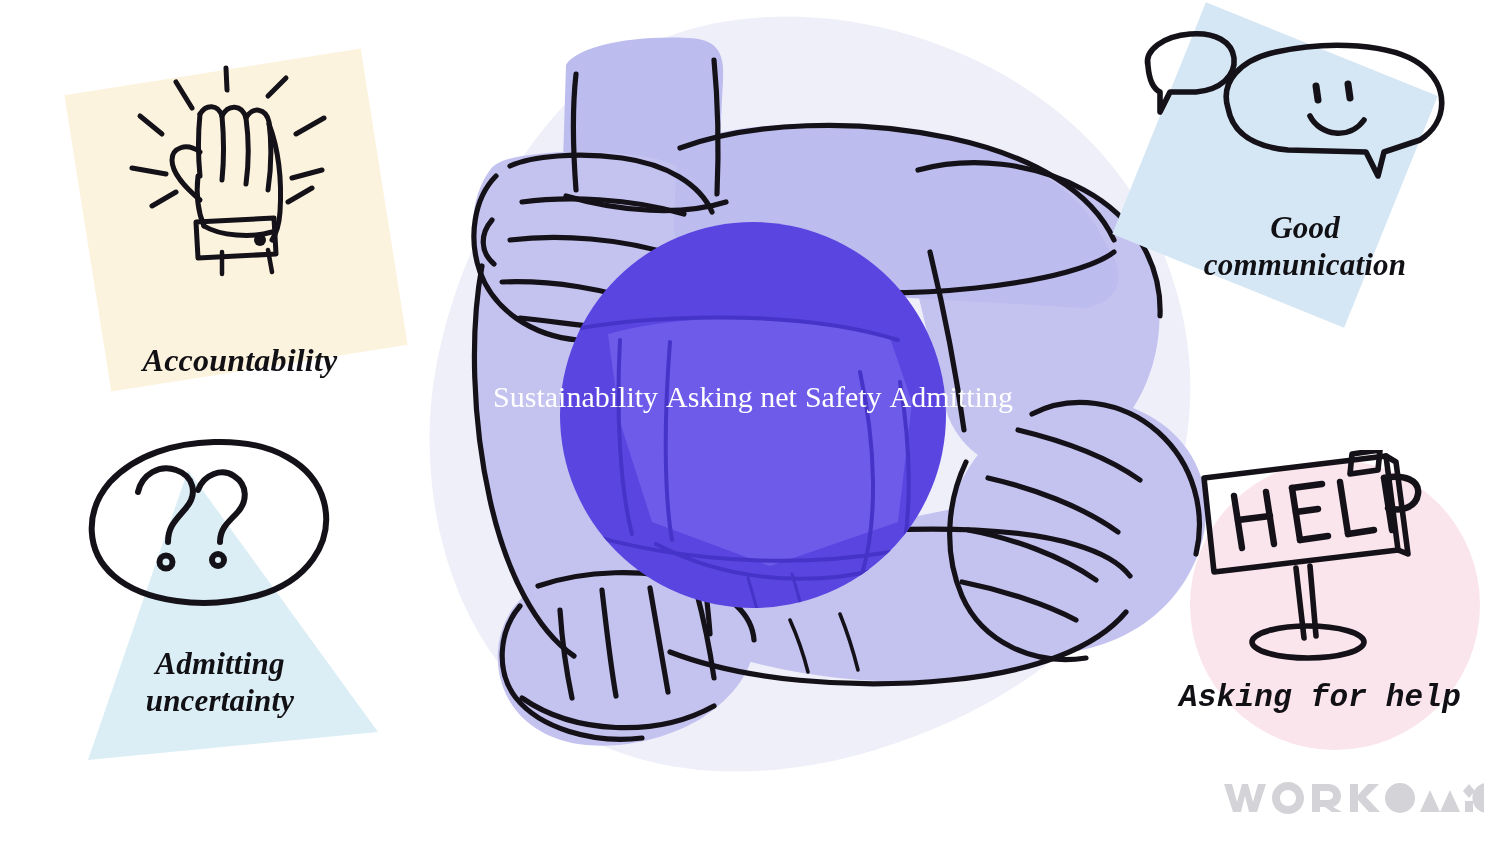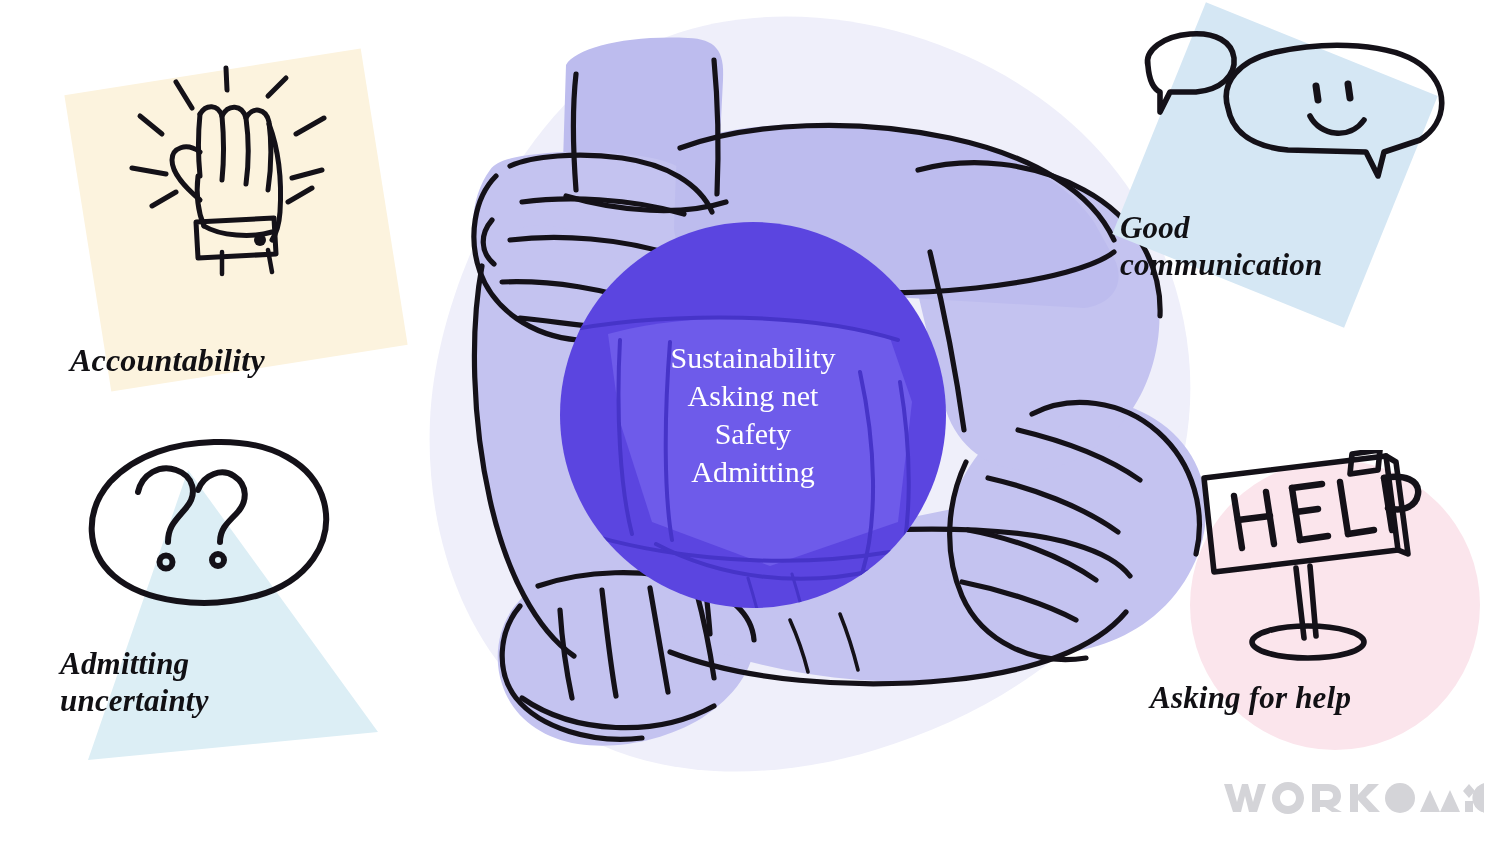--- a/index.html
+++ b/index.html
@@ -22,21 +22,21 @@
   .abs { position: absolute; }
   .shape { position: absolute; }
 
   
   .concept-label {
     position: absolute;
     font-family: "Liberation Serif", serif;
     font-style: italic;
     font-weight: 700;
     color: #111014;
-    text-align: left;
+    text-align: center;
     line-height: 1.18;
     white-space: pre-line;
     letter-spacing: 0.2px;
   }
 
   
   #accountability-card { left: 70px; top: 60px; width: 340px; height: 340px; }
   #accountability-shape {
     left: 16px; top: 10px;
     width: 300px; height: 300px;
@@ -77,34 +77,35 @@
   #help-card { left: 1150px; top: 440px; width: 340px; height: 320px; }
   #help-shape {
     left: 40px; top: 20px;
     width: 290px; height: 290px;
     background: #FBE5EC;
     border-radius: 50%;
   }
   #help-label {
     left: 0px; top: 240px; width: 340px;
     font-size: 31px;
+    font-family: Liberation Mono, monospace;
   }
 
   
   #hero { left: 370px; top: -10px; width: 860px; height: 830px; }
 
   
   #core-circle-text {
     position: absolute;
     left: 560px;
-    top: 222px;
+    top: 204px;
     width: 386px;
     height: 386px;
     display: flex;
-    flex-direction: column;
+    flex-direction: row;
     align-items: center;
     justify-content: center;
     gap: 8px;
     pointer-events: none;
   }
   .core-benefit {
     color: #ffffff;
     font-family: "Liberation Serif", serif;
     font-weight: 400;
     font-size: 30px;

